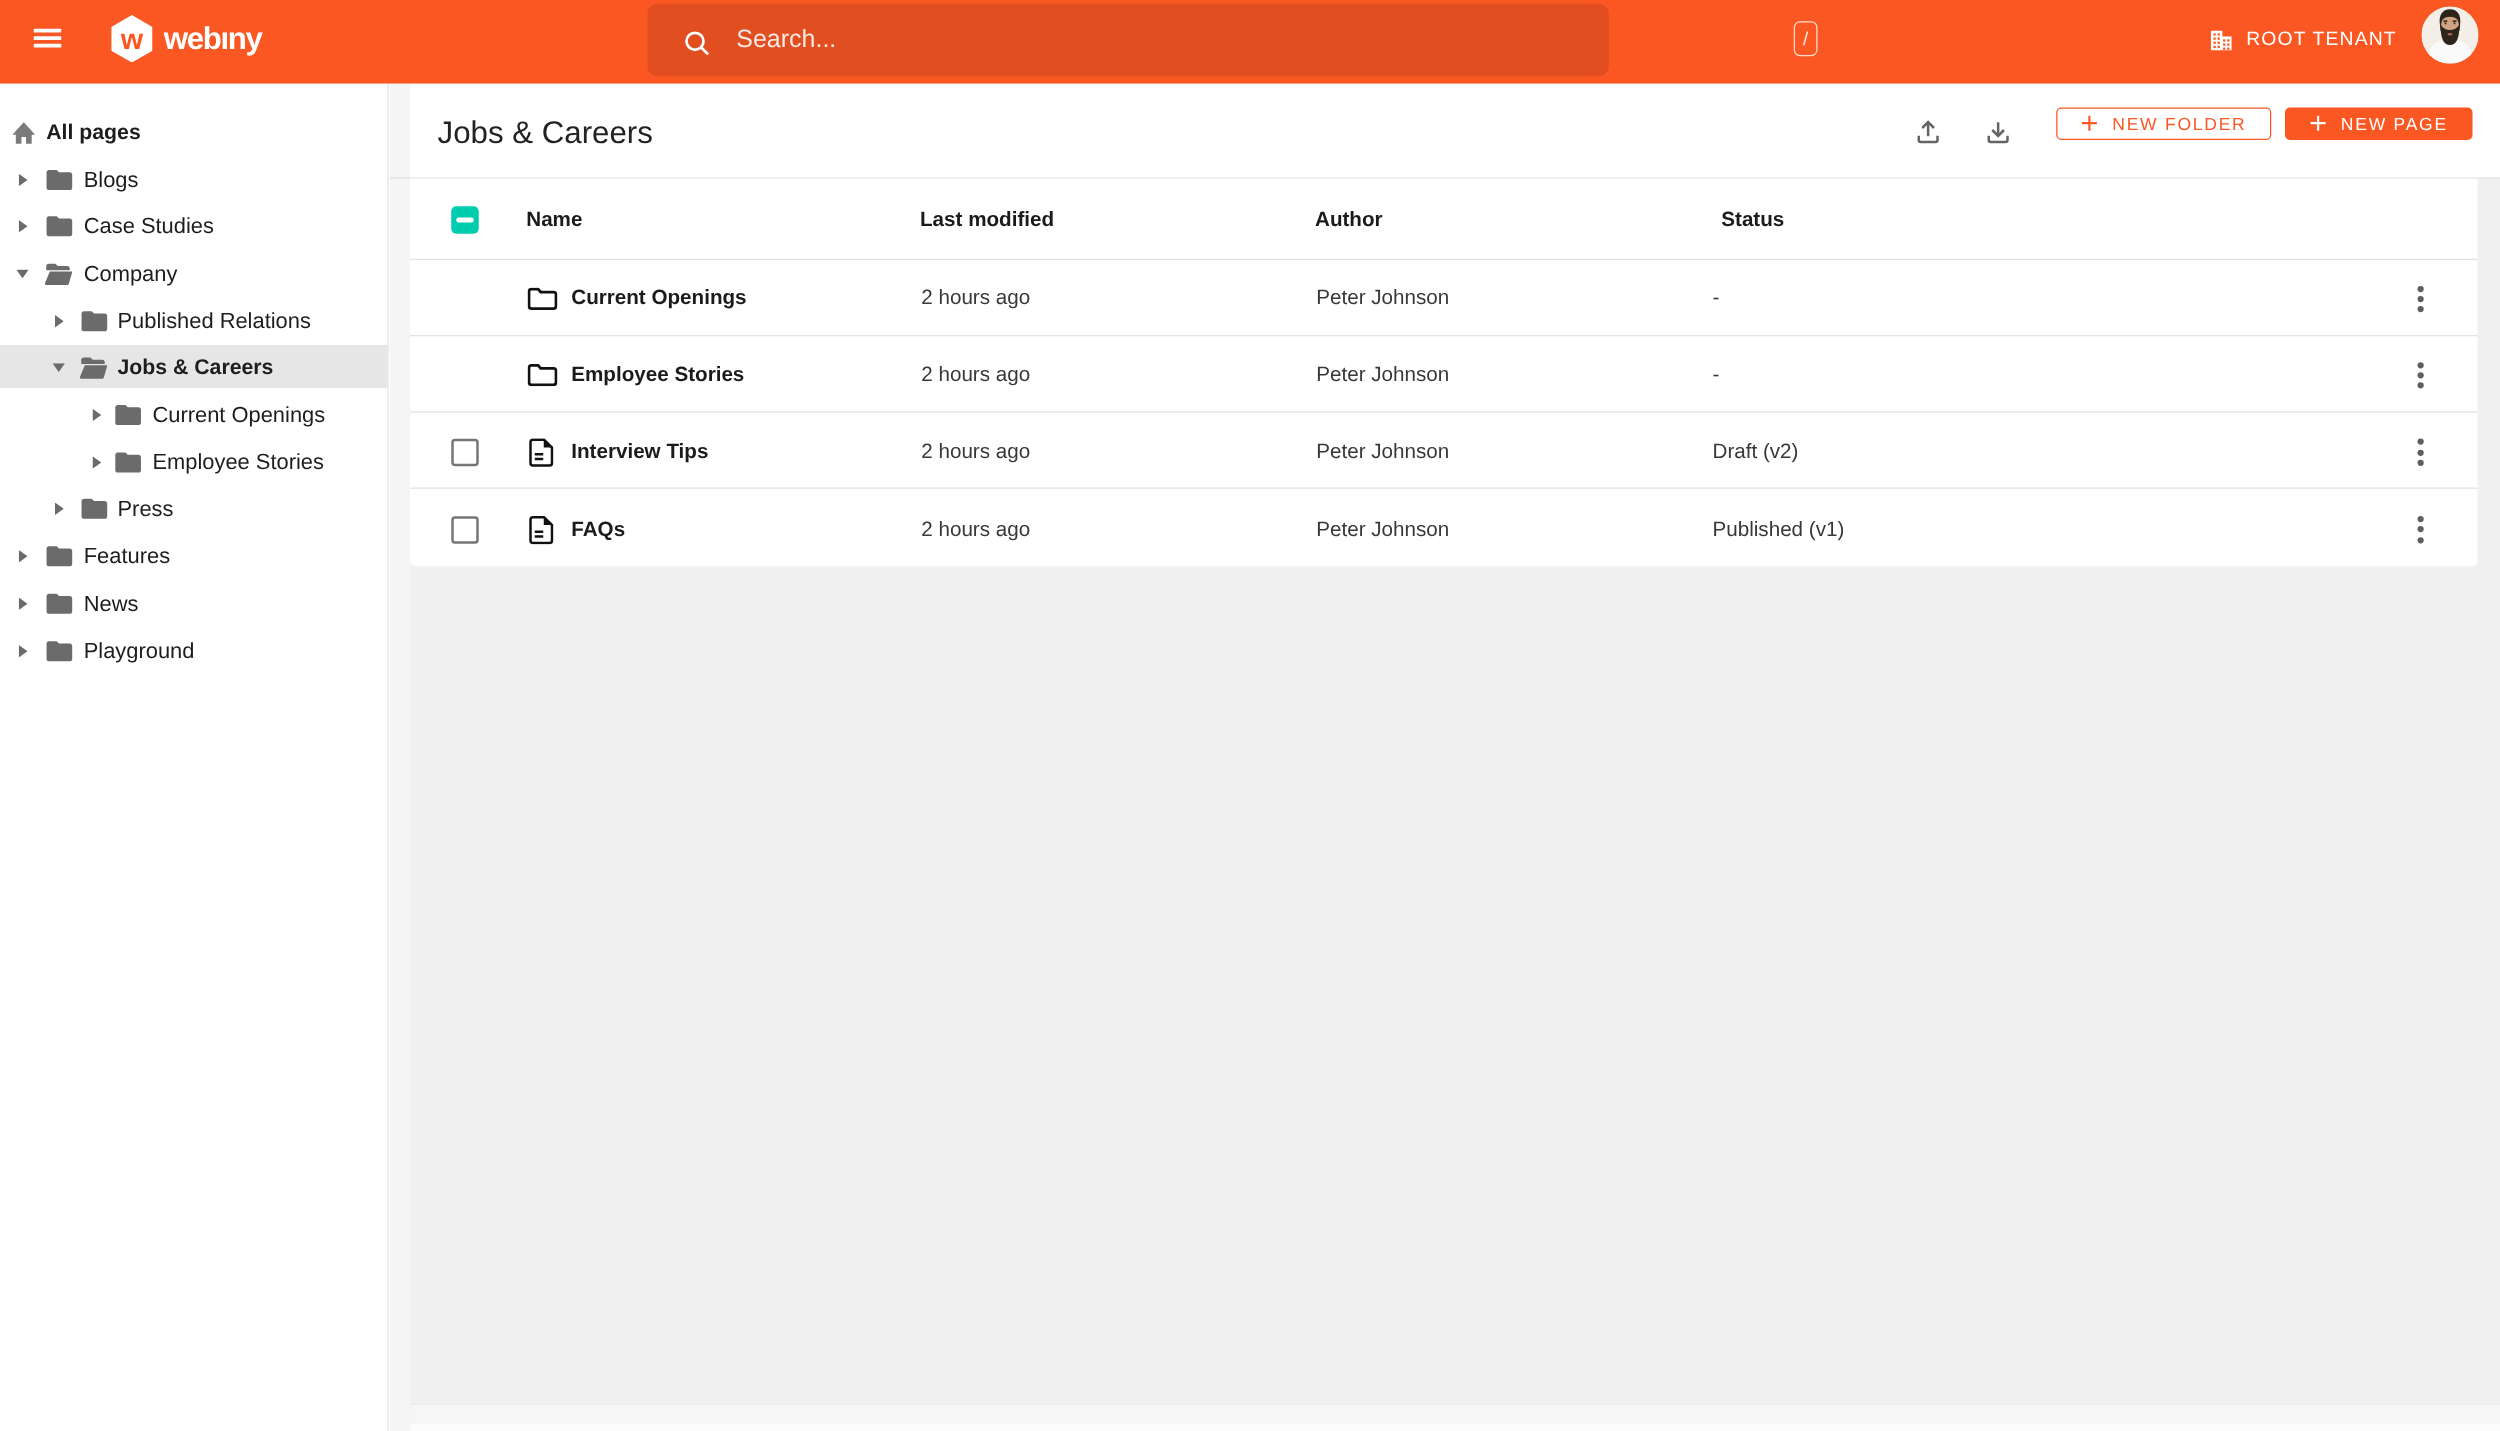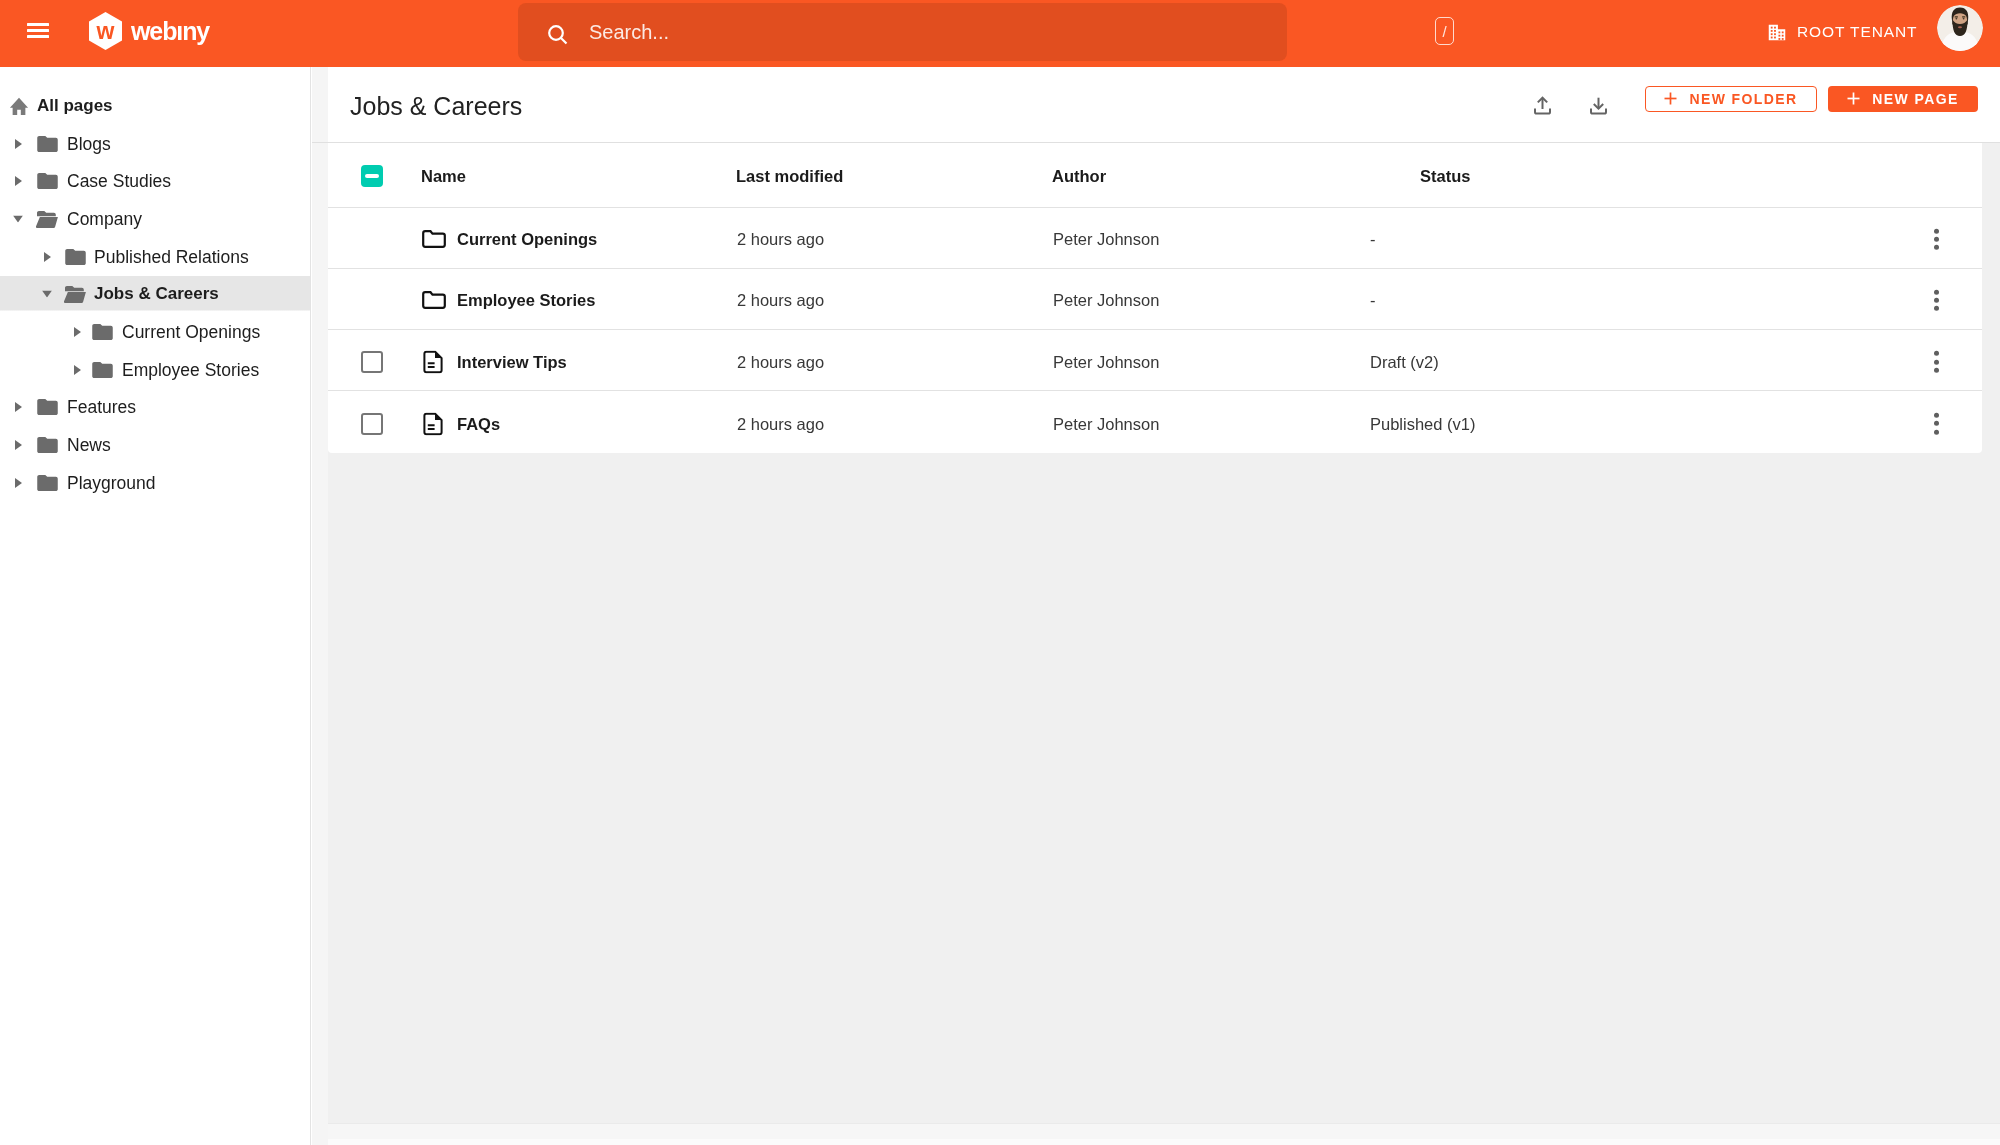--- a/index.html
+++ b/index.html
@@ -25,21 +25,21 @@
 .trow .el{position:absolute;top:50%;transform:translateY(-50%)}
 .trow .lbl{font-size:17.5px;color:#1d1d1d;white-space:nowrap}
 .trow .b{font-weight:700;font-size:17px}
 .sel{background:linear-gradient(#e6e6e6,#e6e6e6) no-repeat;background-size:100% 37px;background-position:0 -2.5px}
 .cnf{margin-top:3px}
 
 .pageheader{position:absolute;left:328px;top:67px;width:1672px;height:76px;background:#fff}
 .pageheader .hline{position:absolute;left:-16px;bottom:0;width:1688px;height:1px;background:#e0e0e0}
 .title{position:absolute;left:22px;top:25px;font-size:25px;color:#222;line-height:1.15}
 .icobtn{position:absolute;top:28px}
-.btn{position:absolute;top:18.5px;height:26px;border-radius:4px;display:flex;align-items:center;justify-content:center;font-size:14px;font-weight:700;letter-spacing:1.4px}
+.btn{position:absolute;top:18.5px;height:26px;border-radius:4px;display:flex;align-items:center;justify-content:center;font-size:14px;font-weight:400;letter-spacing:1.4px}
 .btn svg{margin-right:12px}
 .btn.outline{left:1317px;width:172px;border:1px solid #fa5723;color:#fa5723;background:#fff}
 .btn.filled{left:1500px;width:150px;background:#fa5723;color:#fff}
 
 .content{position:absolute;left:328px;top:143px;width:1672px;height:1002px;background:#f0f0f0}
 .card{position:absolute;left:0;top:0;width:1654px;background:#fff;border-radius:0 0 4px 4px}
 .thead{height:64.5px;position:relative;border-bottom:1px solid #e2e2e2}
 .trowt{height:61.3px;position:relative;border-bottom:1px solid #e2e2e2}
 .trowt:last-child{border-bottom:none}
 .cell{position:absolute;top:calc(50% + 1.5px);transform:translateY(-50%);font-size:16.5px;color:#383838;white-space:nowrap}
@@ -179,20 +179,29 @@
         <span class="el lbl" style="left:122px">Current Openings</span>
       </div>
     <div class="trow">
         <svg class="el" style="left:74px" width="7" height="10" viewBox="0 0 7 10">
           <polygon points="0,0 7,5 0,10" fill="#6b6b6b"></polygon>
         </svg>
         <svg class="el" style="left:91px" width="23" height="19" viewBox="0 0 24 20">
           <path d="M9.7 1.5H3.2c-1.1 0-2 .9-2 2v13c0 1.1.9 2 2 2h17.6c1.1 0 2-.9 2-2V5.5c0-1.1-.9-2-2-2h-9.1l-2-2z" fill="#6b6b6b"></path>
         </svg>
         <span class="el lbl" style="left:122px">Employee Stories</span>
+      </div>
+    <div class="trow">
+        <svg class="el" style="left:44px" width="7" height="10" viewBox="0 0 7 10">
+          <polygon points="0,0 7,5 0,10" fill="#6b6b6b"></polygon>
+        </svg>
+        <svg class="el" style="left:64px" width="23" height="19" viewBox="0 0 24 20">
+          <path d="M9.7 1.5H3.2c-1.1 0-2 .9-2 2v13c0 1.1.9 2 2 2h17.6c1.1 0 2-.9 2-2V5.5c0-1.1-.9-2-2-2h-9.1l-2-2z" fill="#6b6b6b"></path>
+        </svg>
+        <span class="el lbl" style="left:94px">Press</span>
       </div>
     <div class="trow">
         <svg class="el" style="left:15px" width="7" height="10" viewBox="0 0 7 10">
           <polygon points="0,0 7,5 0,10" fill="#6b6b6b"></polygon>
         </svg>
         <svg class="el" style="left:36px" width="23" height="19" viewBox="0 0 24 20">
           <path d="M9.7 1.5H3.2c-1.1 0-2 .9-2 2v13c0 1.1.9 2 2 2h17.6c1.1 0 2-.9 2-2V5.5c0-1.1-.9-2-2-2h-9.1l-2-2z" fill="#6b6b6b"></path>
         </svg>
         <span class="el lbl" style="left:67px">Features</span>
       </div>
@@ -243,21 +252,21 @@
 
 <div class="content">
   <div class="card">
     <div class="thead">
       <div class="ckteal">
           <i></i>
         </div>
       <span class="cell hcell" style="left:93px">Name</span>
       <span class="cell hcell" style="left:408px">Last modified</span>
       <span class="cell hcell" style="left:724px">Author</span>
-      <span class="cell hcell" style="left:1092px">Status</span>
+      <span class="cell hcell" style="left:1049px">Status</span>
     </div>
     <div class="trowt">
       <svg class="cell" style="left:94px" width="24" height="18" viewBox="0 0 24 18" fill="none" stroke="#111" stroke-width="2.2">
           <path d="M1.2 14.8V3.2c0-1.1.9-2 2-2h5.3l2 2.4h10.3c1.1 0 2 .9 2 2v9.2c0 1.1-.9 2-2 2H3.2c-1.1 0-2-.9-2-2z"></path>
         </svg>
       <span class="cell ncell" style="left:129px">Current Openings</span>
       <span class="cell" style="left:409px">2 hours ago</span>
       <span class="cell" style="left:725px">Peter Johnson</span>
       <span class="cell" style="left:1042px">-</span>
       <div class="dots">

